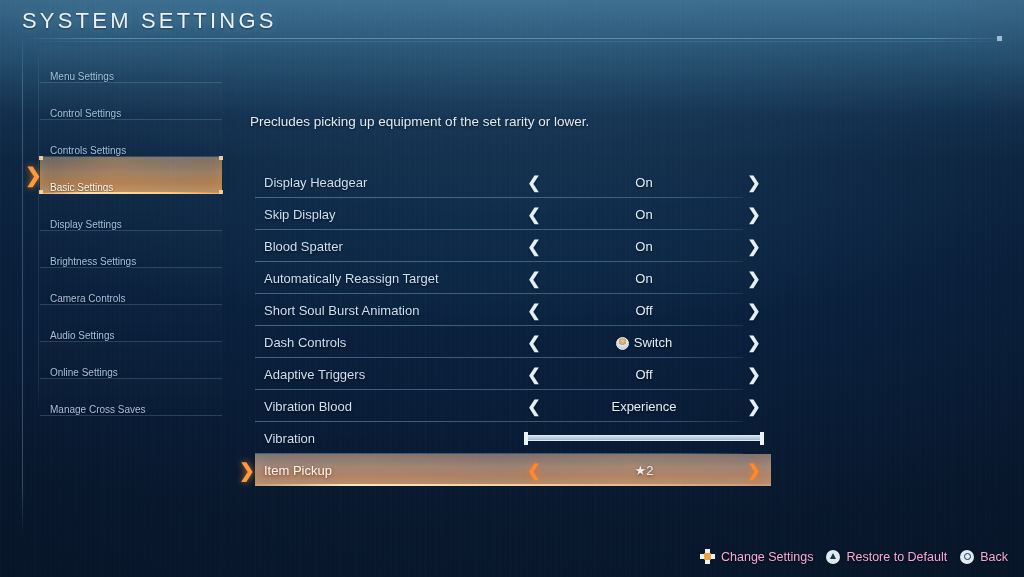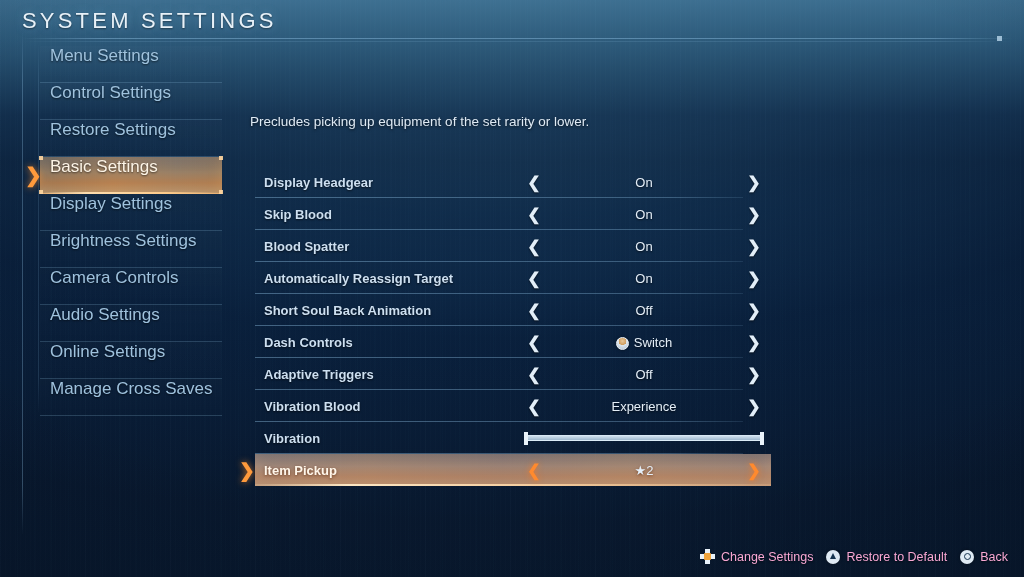--- a/index.html
+++ b/index.html
@@ -62,23 +62,23 @@
   #vline-a { left:22px; top:30px; height:505px; }
   #vline-b { left:38px; top:44px; height:370px; opacity:.5; }
 
   
   #sidebar {
     position:absolute; left:40px; top:46px; width:182px;
   }
   .side-item {
     position:relative;
     height:37px;
-    display:flex; align-items:flex-start;
+    display:flex; align-items:flex-end;
     padding-left:10px;
-    font-size:17px;
+    font-size:10px;
     color:#9fc2dd;
     border-bottom:1px solid rgba(140,190,225,.22);
     text-shadow:0 1px 2px rgba(0,0,0,.55);
     background:linear-gradient(180deg, rgba(255,255,255,0.012), rgba(255,255,255,0));
   }
   .side-item.sel {
     color:#fdf4e6;
     border-bottom:1px solid rgba(255,190,120,.85);
     background:
       linear-gradient(180deg, rgba(170,150,130,.30) 0%, rgba(205,160,110,.55) 42%,
@@ -119,21 +119,21 @@
     display:flex; align-items:center;
     font-size:13px;
     color:#cddff0;
     text-shadow:0 1px 2px rgba(0,0,0,.6);
   }
   .row::after {
     content:""; position:absolute; left:0; right:28px; bottom:0; height:1px;
     background:linear-gradient(90deg, rgba(150,200,235,.40) 0%, rgba(150,200,235,.32) 85%,
                rgba(150,200,235,.12) 100%);
   }
-  .row .rlabel { width:262px; padding-left:9px;font-weight:bold; }
+  .row .rlabel { width:262px; padding-left:9px; }
   .row .arrow-l { width:34px; text-align:center; font-size:16px; color:#e2eef8; font-weight:600; }
   .row .rvalue {
     flex:1; text-align:left; font-size:13px; color:#e4eef8;
     display:flex; align-items:center; justify-content:center; gap:5px;
   }
   .row .arrow-r { width:34px; text-align:center; font-size:16px; color:#e2eef8; font-weight:600; }
 
   
   .badge-icon {
     display:inline-block; width:13px; height:13px; border-radius:50%;
@@ -227,21 +227,21 @@
 <div class="vline" id="vline-b"></div>
 
 <div id="sidebar">
     <div class="side-item">
       <span>Menu Settings</span>
     </div>
     <div class="side-item">
       <span>Control Settings</span>
     </div>
     <div class="side-item">
-      <span>Restore Settings</span>
+      <span>Controls Settings</span>
     </div>
     <div class="side-item sel">
       <span>Basic Settings</span>
       <i class="corner c-tl"></i>
       <i class="corner c-tr"></i>
       <i class="corner c-bl"></i>
       <i class="corner c-br"></i>
     </div>
     <div class="side-item">
       <span>Display Settings</span>
@@ -269,21 +269,21 @@
 <div id="settings">
     <div class="row">
       <div class="rlabel">Display Headgear</div>
       <div class="arrow-l">❮</div>
       <div class="rvalue">
         <span>On</span>
       </div>
       <div class="arrow-r">❯</div>
     </div>
     <div class="row">
-      <div class="rlabel">Skip Blood</div>
+      <div class="rlabel">Skip Display</div>
       <div class="arrow-l">❮</div>
       <div class="rvalue">
         <span>On</span>
       </div>
       <div class="arrow-r">❯</div>
     </div>
     <div class="row">
       <div class="rlabel">Blood Spatter</div>
       <div class="arrow-l">❮</div>
       <div class="rvalue">
@@ -293,21 +293,21 @@
     </div>
     <div class="row">
       <div class="rlabel">Automatically Reassign Target</div>
       <div class="arrow-l">❮</div>
       <div class="rvalue">
         <span>On</span>
       </div>
       <div class="arrow-r">❯</div>
     </div>
     <div class="row">
-      <div class="rlabel">Short Soul Back Animation</div>
+      <div class="rlabel">Short Soul Burst Animation</div>
       <div class="arrow-l">❮</div>
       <div class="rvalue">
         <span>Off</span>
       </div>
       <div class="arrow-r">❯</div>
     </div>
     <div class="row">
       <div class="rlabel">Dash Controls</div>
       <div class="arrow-l">❮</div>
       <div class="rvalue">

